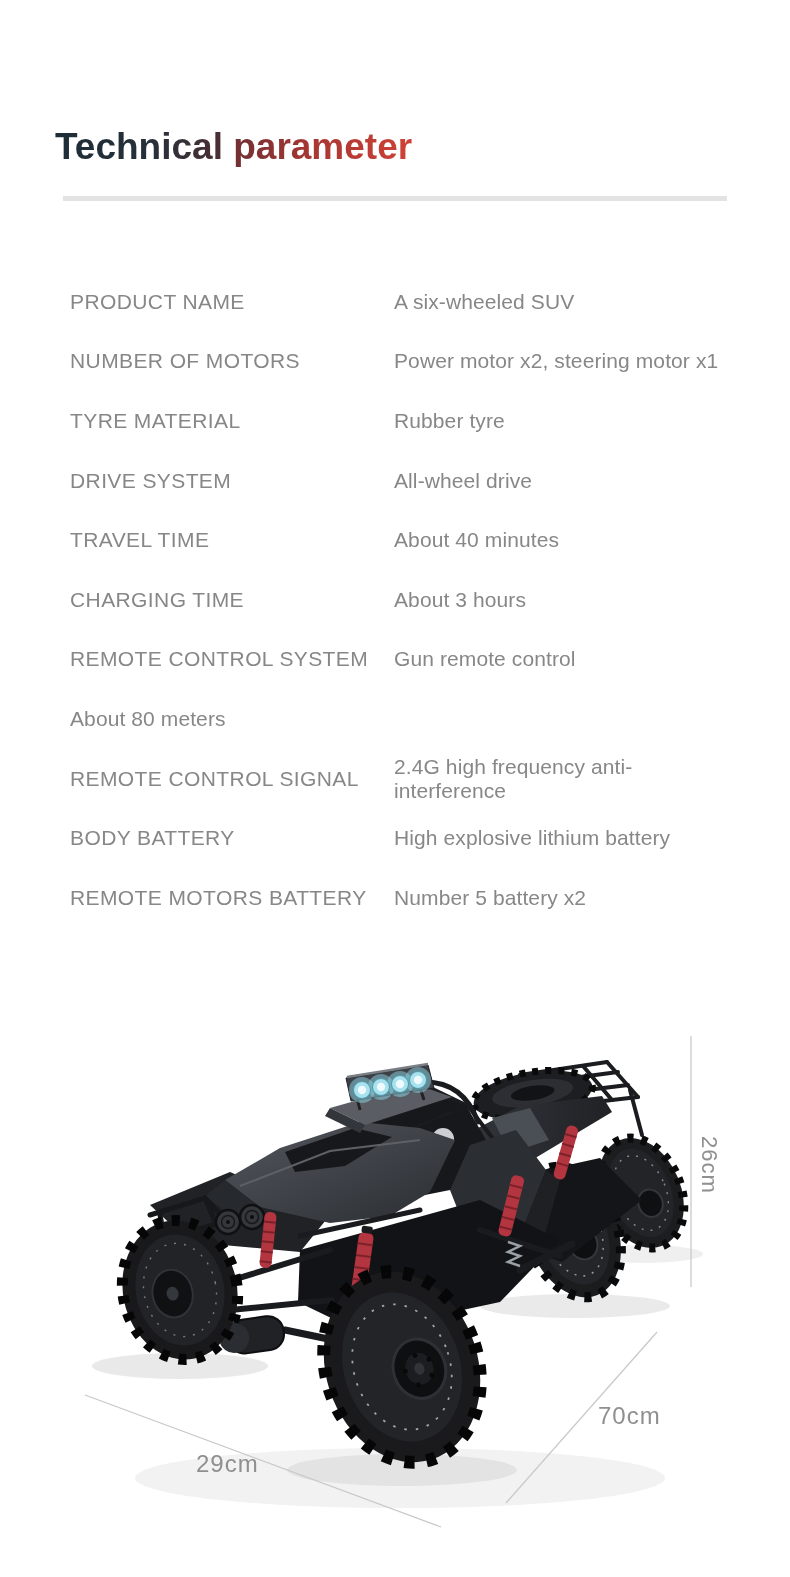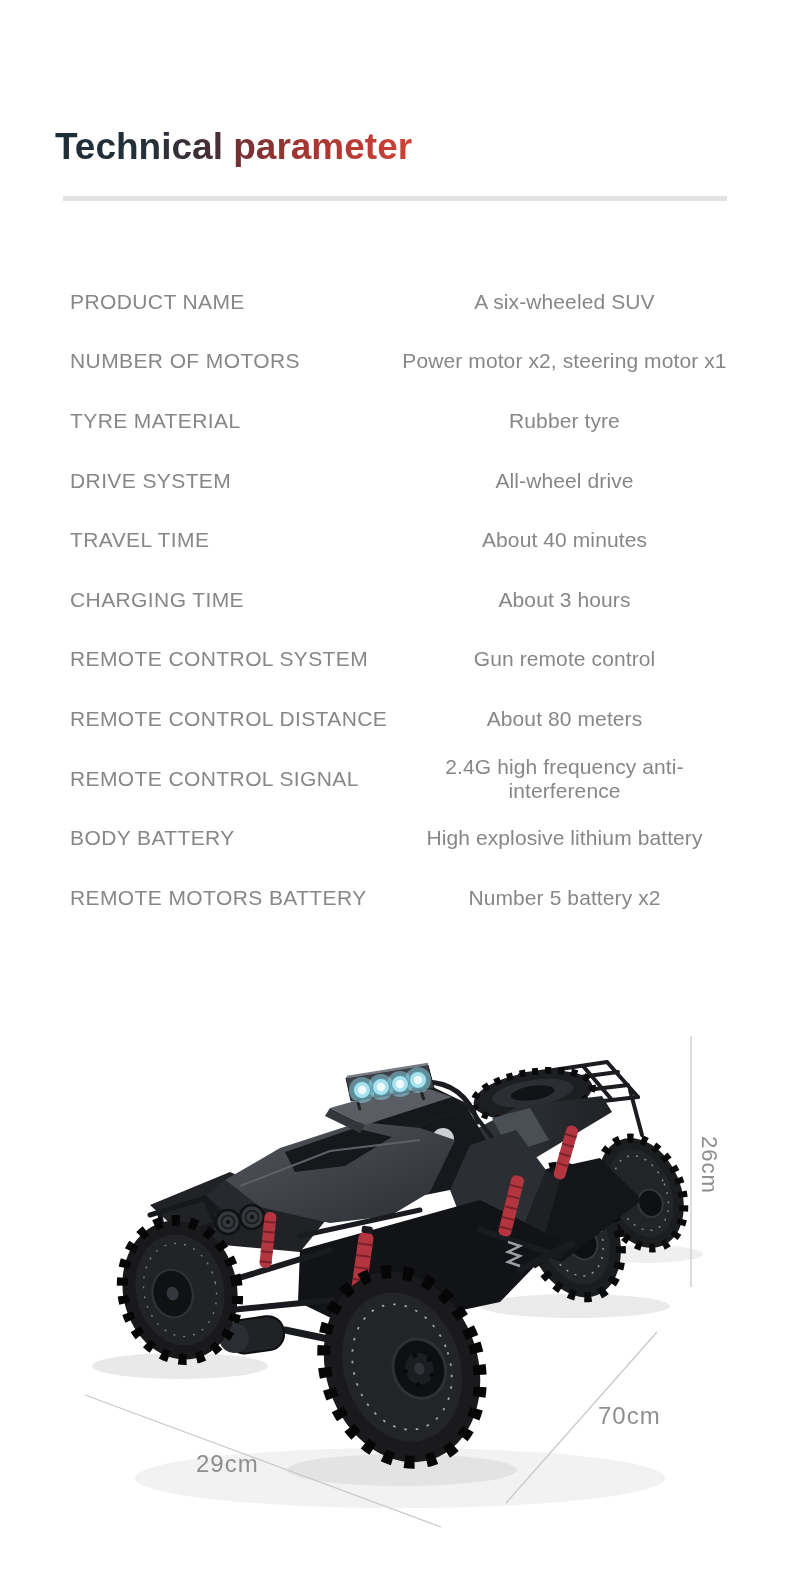--- a/index.html
+++ b/index.html
@@ -22,21 +22,21 @@
     -webkit-background-clip:text;background-clip:text;color:transparent;
   }
   .divider{position:absolute;left:63px;top:196px;width:664px;height:5px;background:#e3e3e3;}
   
   .spec-table{position:absolute;left:70px;top:272px;width:665px;}
   .spec-row{
     display:grid;grid-template-columns:324px 1fr;align-items:center;height:59.6px;
     color:#878787;font-size:21px;
   }
   .spec-label{letter-spacing:0.4px;}
-  .spec-value{letter-spacing:0.1px;text-align:center;}
+  .spec-value{letter-spacing:0.1px;}
   
   .truck-svg{position:absolute;left:0;top:1030px;width:790px;height:520px;}
   .dim-label{position:absolute;color:#8f8f8f;font-size:24px;letter-spacing:1px;white-space:nowrap;}
   .dim-26{left:696px;top:1136px;writing-mode:vertical-rl;font-size:22px;}
   .dim-70{left:598px;top:1402px;}
   .dim-29{left:196px;top:1450px;}
 </style>
 </head>
 <body>
 
@@ -69,21 +69,20 @@
     </div>
     <div class="spec-row">
       <div class="spec-label">CHARGING TIME</div>
       <div class="spec-value">About 3 hours</div>
     </div>
     <div class="spec-row">
       <div class="spec-label">REMOTE CONTROL SYSTEM</div>
       <div class="spec-value">Gun remote control</div>
     </div>
     <div class="spec-row">
-      <div class="spec-label">REMOTE CONTROL DISTANCE</div>
       <div class="spec-value">About 80 meters</div>
     </div>
     <div class="spec-row">
       <div class="spec-label">REMOTE CONTROL SIGNAL</div>
       <div class="spec-value">2.4G high frequency anti-interference</div>
     </div>
     <div class="spec-row">
       <div class="spec-label">BODY BATTERY</div>
       <div class="spec-value">High explosive lithium battery</div>
     </div>

